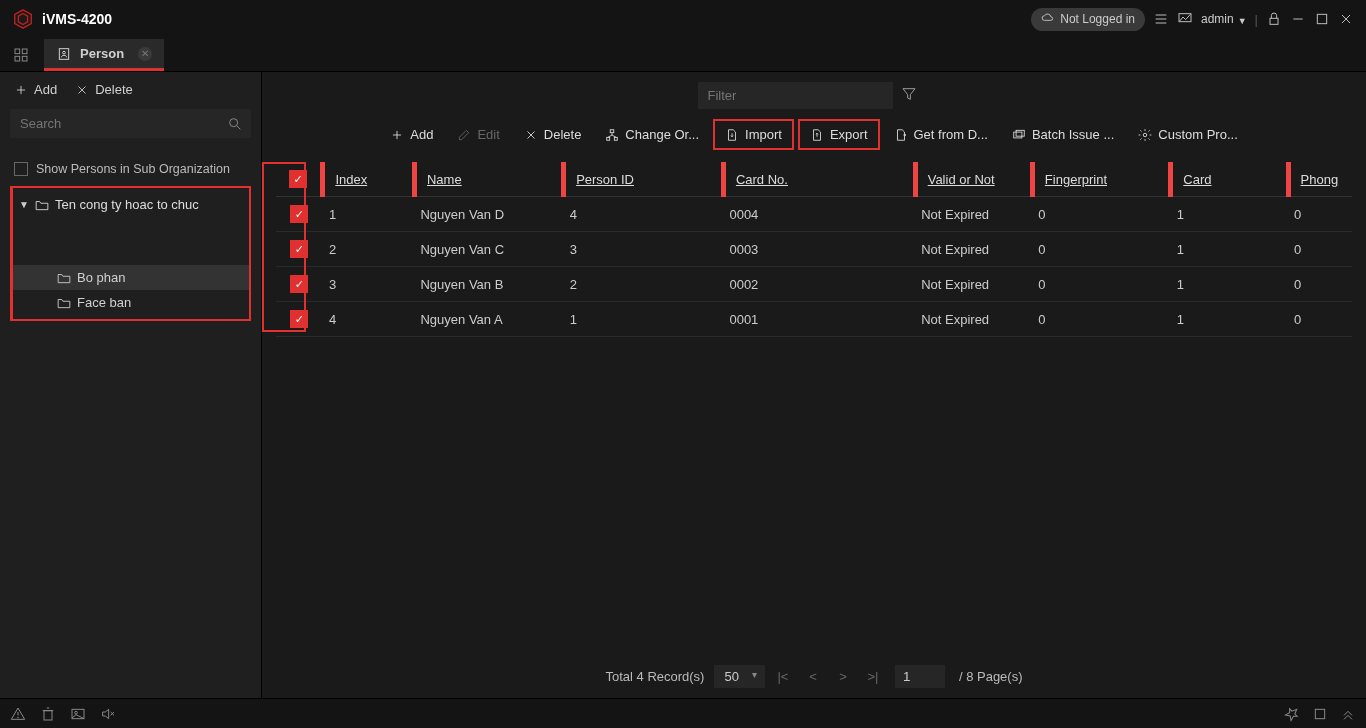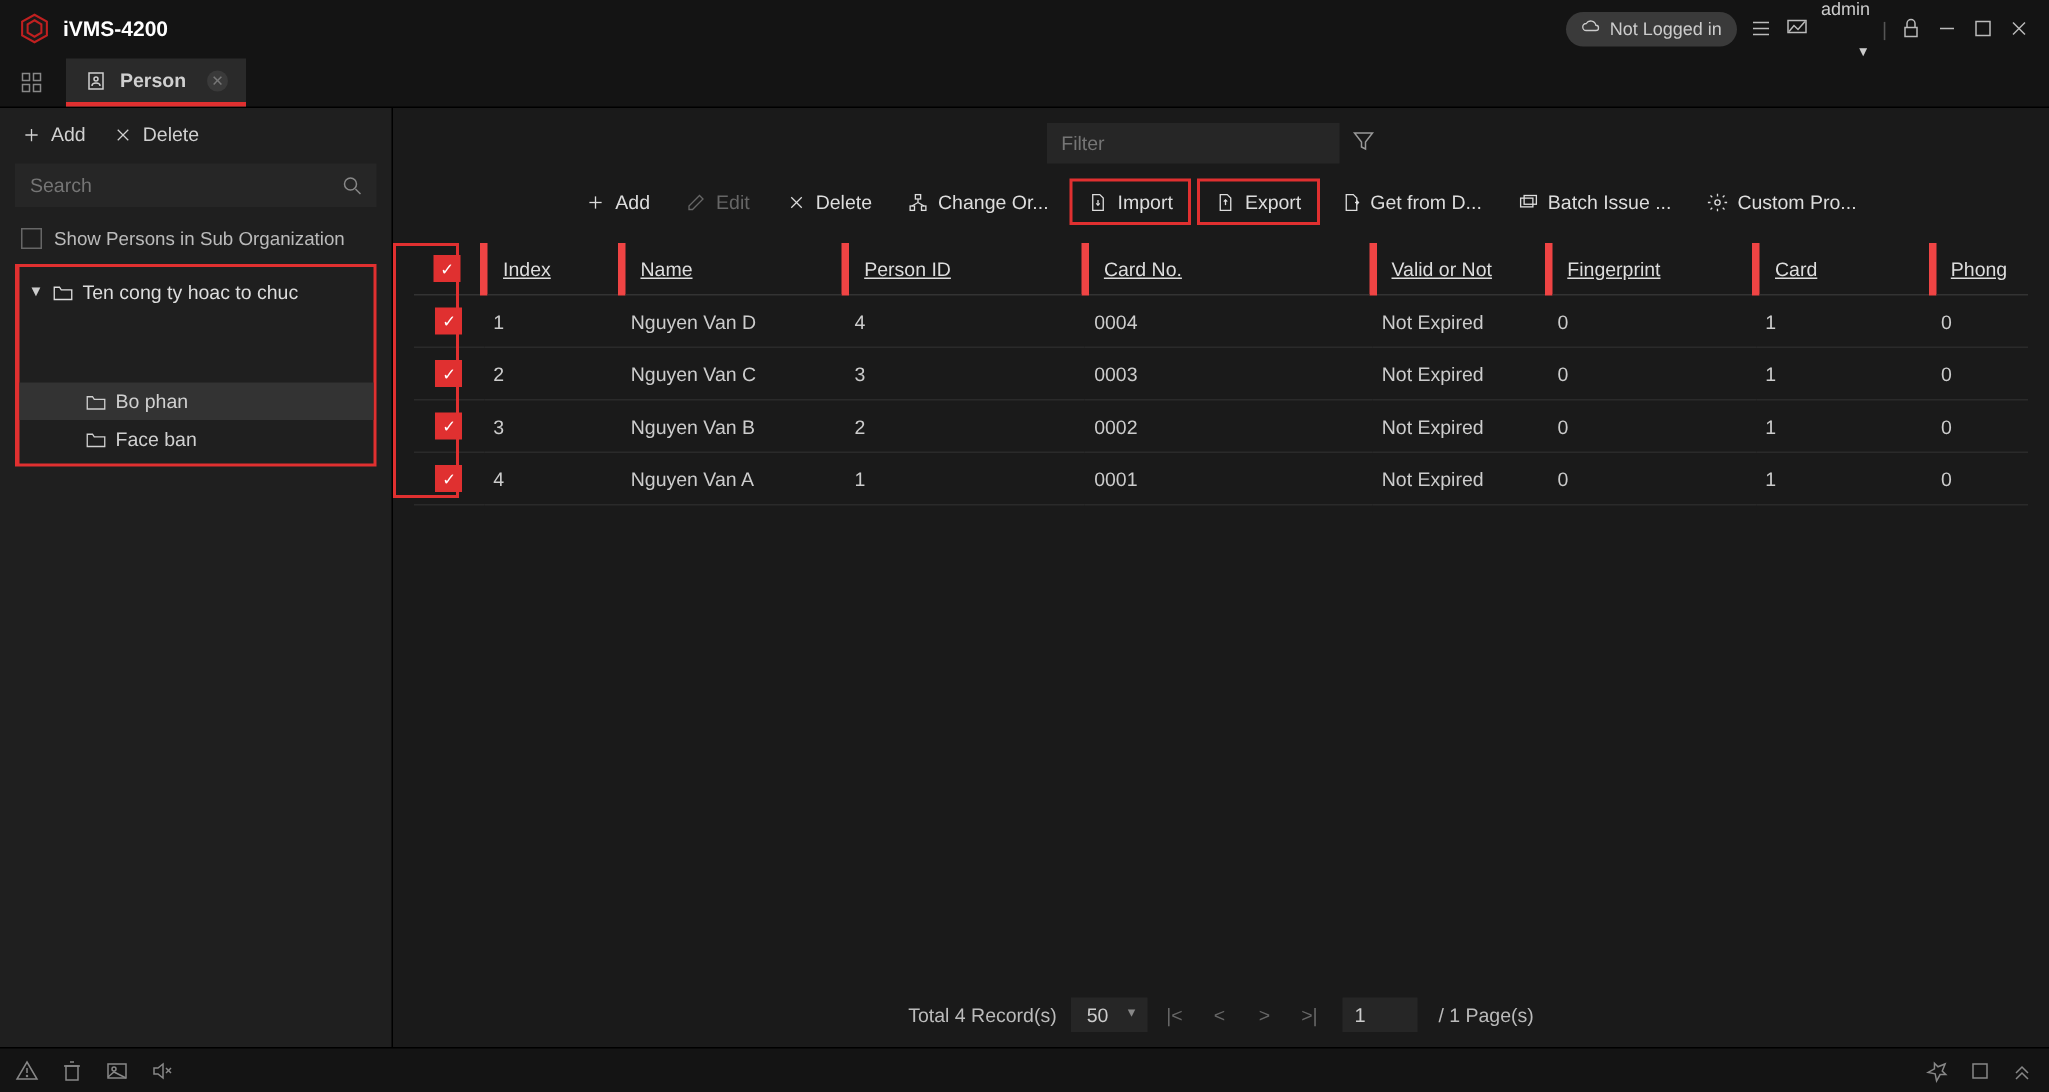--- a/index.html
+++ b/index.html
@@ -7,36 +7,36 @@
 
 
 .titlebar { height:38px; background:#141414; display:flex; align-items:center; padding:13px 12px; }
 .logo-hex { width:22px; height:22px; margin-right:8px; position:relative; }
 .logo-hex svg { width:22px; height:22px; }
 .app-title { color:#fff; font-weight:600; font-size:14px; }
 .titlebar-right { margin-left:auto; display:flex; align-items:center; gap:8px; }
 .login-pill { background:#3a3a3a; border-radius:12px; padding:3px 10px; display:flex; align-items:center; gap:5px; color:#ccc; font-size:12px; }
 .tb-icon { width:16px; height:16px; display:inline-flex; align-items:center; justify-content:center; color:#bbb; cursor:pointer; }
 .tb-sep { color:#555; }
-.admin-drop { display:flex; align-items:flex-end; gap:16px; color:#ccc; font-size:12px; cursor:pointer;flex-direction:column; }
+.admin-drop { display:flex; align-items:flex-end; gap:4px; color:#ccc; font-size:12px; cursor:pointer; }
 
 
 .tabbar { height:34px; background:#141414; display:flex; align-items:flex-end; border-bottom:1px solid #000; }
 .hometab { width:42px; height:32px; display:flex; align-items:center; justify-content:center; color:#888; cursor:pointer; }
 .tab { height:32px; background:#2a2a2a; display:flex; align-items:center; padding:0 12px; gap:8px; border-bottom:3px solid #e03030; margin-left:2px; cursor:pointer; }
 .tab-icon { width:16px; height:16px; }
 .tab-close { color:#777; margin-left:6px; width:14px; height:14px; border-radius:50%; background:#3a3a3a; display:flex; align-items:center; justify-content:center; font-size:10px; }
 
 
 .main { display:flex; height:calc(728px - 38px - 34px - 30px); }
 .sidebar { width:262px; background:#1f1f1f; border-right:1px solid #000; padding:10px 10px 0 10px; position:relative; }
 .side-actions { display:flex; gap:18px; margin-bottom:12px; padding-left:4px; }
 .side-btn { display:flex; align-items:center; gap:6px; color:#d0d0d0; cursor:pointer; }
 .side-btn svg { width:14px; height:14px; }
-.searchwrap { position:relative; margin-bottom:10px; }
+.searchwrap { position:relative; margin-bottom:20px; }
 .search { width:100%; background:#262626; border:none; color:#ccc; padding:7px 30px 7px 10px; font-size:13px; outline:none; }
 .search-icon-pos { position:absolute; right:8px; top:7px; color:#888; }
 .subcheck { display:flex; align-items:center; gap:8px; padding:4px 0 10px 4px; color:#bbb; font-size:12.5px; }
 .chkbox { width:14px; height:14px; border:1px solid #666; display:inline-block; }
 .treebox { border:2px solid #e03030; padding:4px 0; border-left:3px solid #e03030; }
 .tree-item { display:flex; align-items:center; gap:6px; padding:5px 6px; cursor:pointer; font-size:13px; }
 .tree-item.root { color:#ddd; }
 .tree-item.child { padding-left:44px; }
 .tree-item.active { background:#333;margin-top:48px; }
 .caret { width:10px; display:inline-block; text-align:center; font-size:10px; color:#ccc; }
@@ -381,21 +381,21 @@
 
     <div class="footerrow">
       <span class="totalrec">Total 4 Record(s)</span>
       <span class="pagesize">50</span>
       <div class="pager">
         <span class="pgbtn">|&lt;</span>
         <span class="pgbtn">&lt;</span>
         <span class="pgbtn">&gt;</span>
         <span class="pgbtn">&gt;|</span>
         <input class="pginput" value="1" style="">
-        <span class="pgtotal">/ 1 Page(s)</span>
+        <span class="pgtotal">/ 8 Page(s)</span>
       </div>
     </div>
   </div>
 </div>
 
 <div class="statusbar">
   <span class="sicon">
       <svg viewBox="0 0 24 24">
         <polygon points="12,3 22,20 2,20"></polygon>
         <line x1="12" y1="9" x2="12" y2="14"></line>

